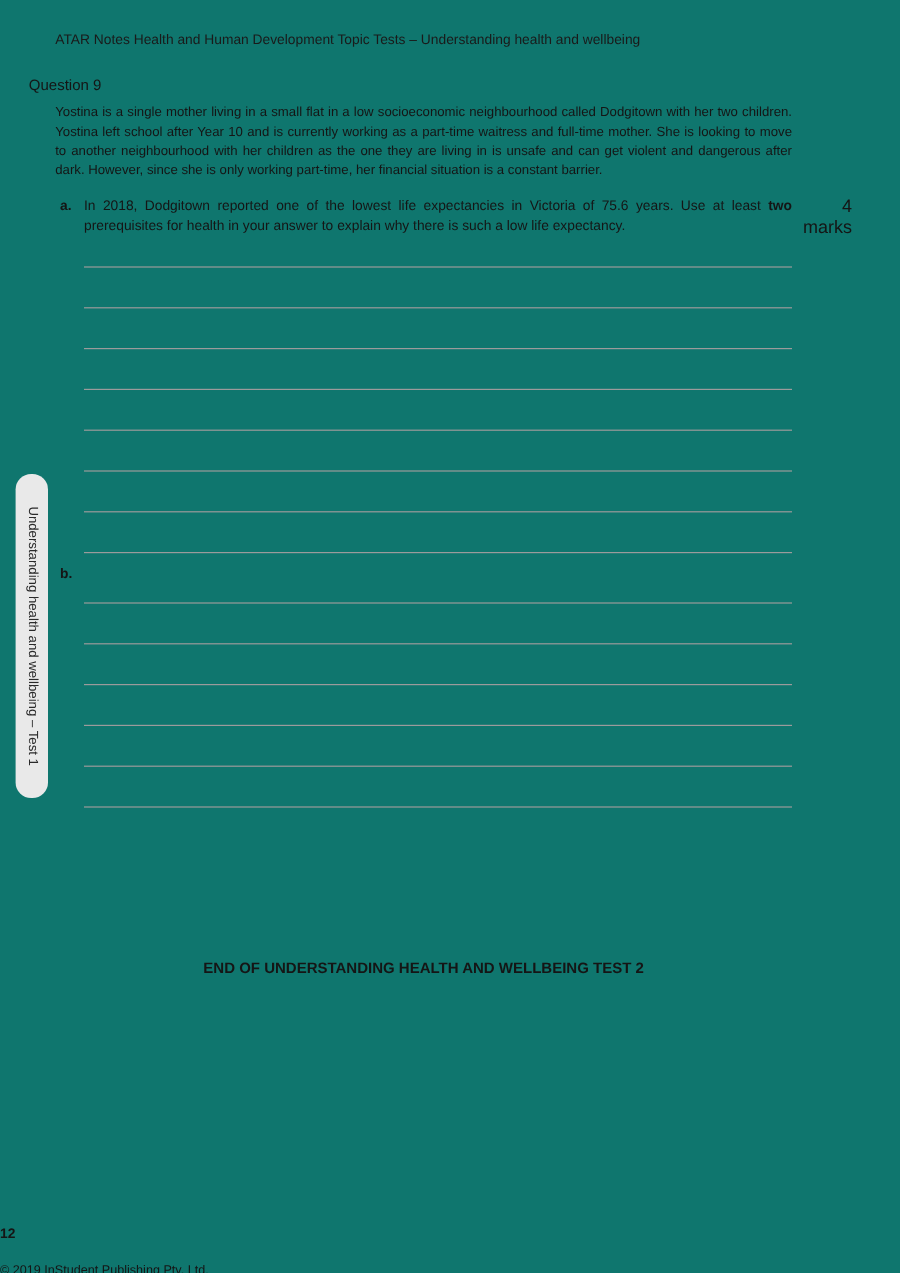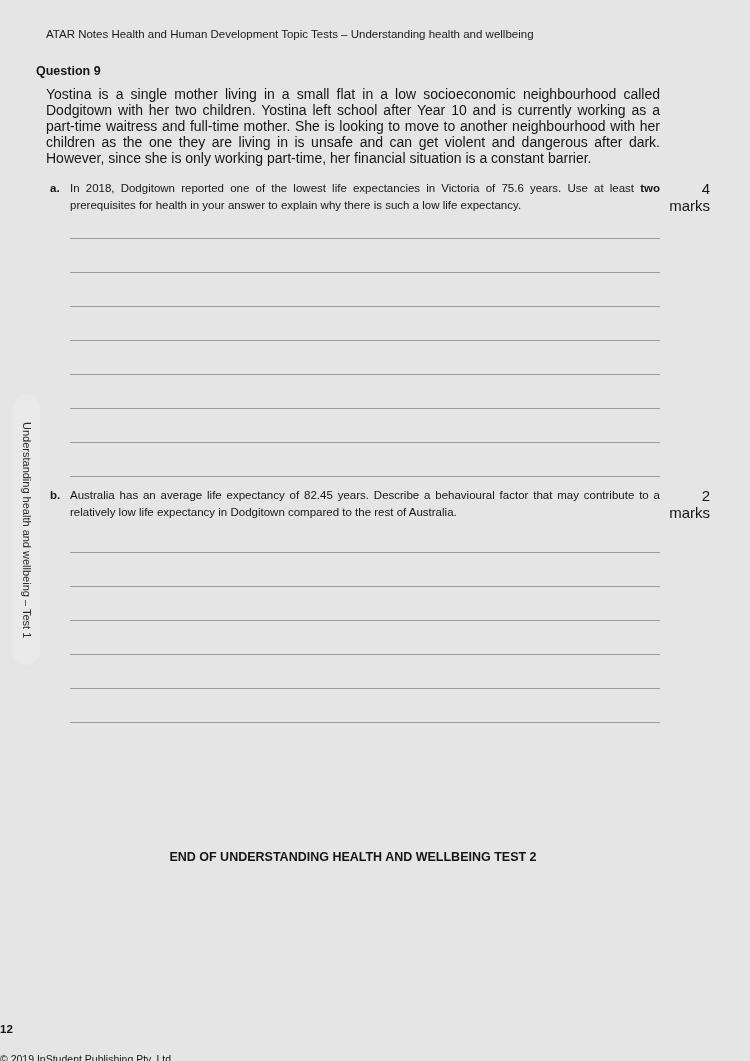--- a/index.html
+++ b/index.html
@@ -5,39 +5,39 @@
   * { margin: 0; padding: 0; box-sizing: border-box; }
   html, body { background: #ffffff; }
   body {
     font-family: "Liberation Sans", "DejaVu Sans", sans-serif;
     color: #151515;
   }
   .page {
     position: relative;
     width: 750px;
     height: 1061px;
-    background: #e5e5e5;
+    background: #0f766e;
     overflow: hidden;
   }
   .doc-header {
     margin: 27px 40px 0 46px;
     font-size: 11.5px;
     line-height: 14px;
     color: #1a1a1a;
   }
   .question-title {
-    margin: 23px 0 0 36px;
+    margin: 23px 0 0 24px;
     font-size: 12.5px;
     line-height: 15px;
-    font-weight: bold;
+    font-weight: normal;
   }
   .stem {
     margin: 7px 0 0 46px;
     width: 614px;
-    font-size: 14px;
+    font-size: 11px;
     line-height: 16px;
     text-align: justify;
   }
   .part {
     display: flex;
     margin-left: 50px;
   }
   .part-a { margin-top: 14px; }
   .part-b { margin-top: 10px; }
   .part-label {
@@ -143,24 +143,20 @@
           <div class="answer-line"></div>
           <div class="answer-line"></div>
           <div class="answer-line"></div>
         </div>
     </div>
   </div>
 
   <div class="part part-b">
     <div class="part-label">b.</div>
     <div class="part-main">
-      <div class="part-text">
-        <span>Australia has an average life expectancy of 82.45 years.  Describe a behavioural factor that may contribute to a relatively low life expectancy in Dodgitown compared to the rest of Australia.</span>
-        <span class="marks">2 marks</span>
-      </div>
       <div class="answer-lines first-short-b">
           <div class="answer-line"></div>
           <div class="answer-line"></div>
           <div class="answer-line"></div>
           <div class="answer-line"></div>
           <div class="answer-line"></div>
           <div class="answer-line"></div>
         </div>
     </div>
   </div>

